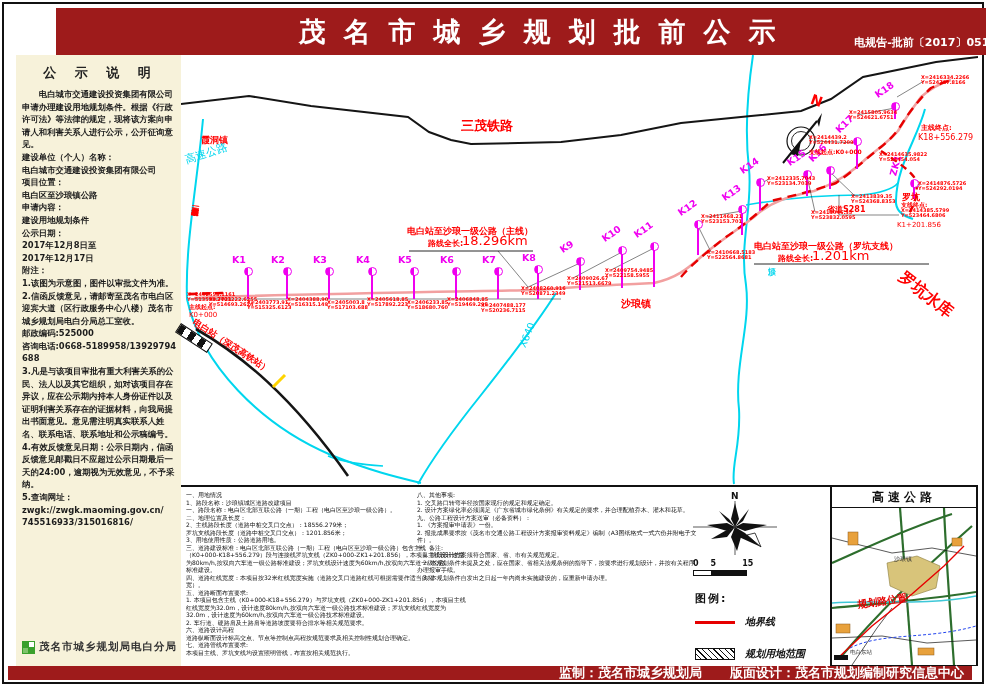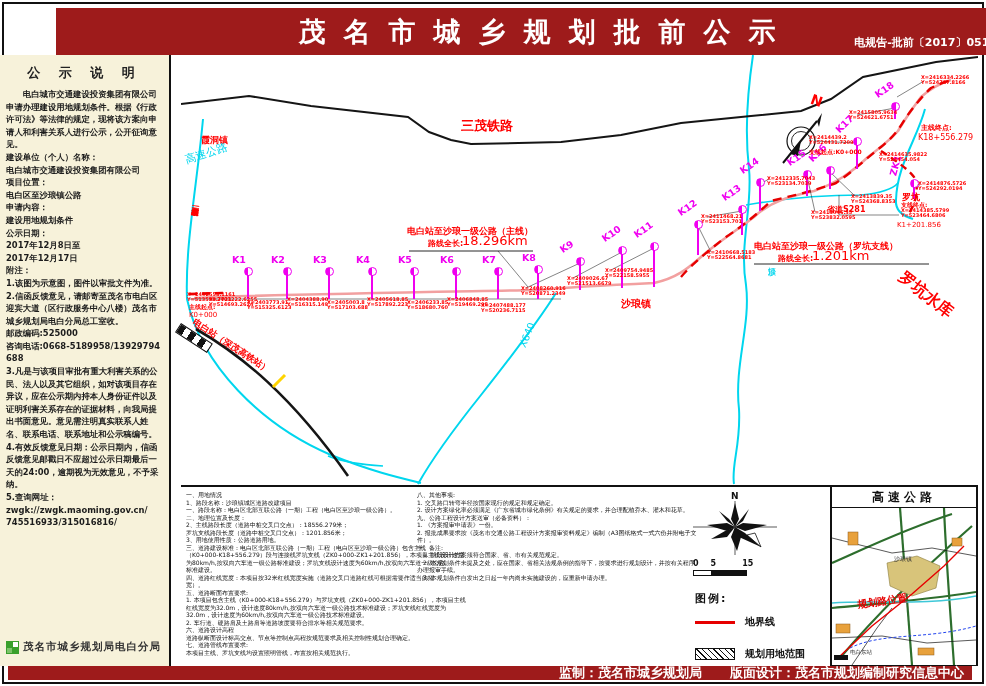--- a/index.html
+++ b/index.html
@@ -3,21 +3,21 @@
 <meta charset="utf-8">
 <style>
   html,body{margin:0;padding:0;background:#e8e8e8;}
   .poster{position:relative;width:986px;height:686px;background:#fff;font-family:"DejaVu Sans","Liberation Sans",sans-serif;overflow:hidden;}
   .frame{position:absolute;left:2px;top:2px;width:978px;height:678px;border:2px solid #111;}
   
   .header{position:absolute;left:8px;top:8px;width:964px;height:47px;background:#9e1b1b;display:flex;align-items:center;justify-content:center;margin-left:48px;}
   .header-title{color:#fff;font-size:27px;font-weight:700;letter-spacing:18px;font-family:"DejaVu Serif","Liberation Serif",serif;white-space:nowrap;padding-left:16px;}
   .doc-number{position:absolute;right:12px;bottom:5px;color:#fff;font-size:11px;font-weight:700;white-space:nowrap;}
   
-  .sidebar{position:absolute;left:0;top:55px;width:171px;height:611px;background:#f7f2da;border-right:2px solid #111;box-sizing:border-box;}
+  .sidebar{position:absolute;left:16px;top:55px;width:171px;height:611px;background:#f7f2da;border-right:2px solid #111;box-sizing:border-box;}
   .sidebar-title{margin-top:9px;text-align:center;font-size:13px;font-weight:700;letter-spacing:7px;color:#222;}
   .sidebar-body{padding:6px 5px 0 6px;color:#1c1c1c;}
   .sidebar-body .para{font-size:8.4px;line-height:12.6px;font-weight:600;word-break:break-all;}
   .sidebar-footer{position:absolute;left:6px;bottom:12px;display:flex;align-items:center;gap:4px;}
   .agency-logo{width:13px;height:13px;background:#3aa02c;position:relative;flex:0 0 auto;}
   .agency-logo:before{content:"";position:absolute;right:1px;top:1px;width:5px;height:5px;background:#fff;}
   .agency-logo:after{content:"";position:absolute;left:1px;bottom:1px;width:5px;height:5px;background:#7ec36a;}
   .agency-name{font-size:10.5px;font-weight:700;color:#333;letter-spacing:1px;white-space:nowrap;}
   
   .map{position:absolute;left:181px;top:55px;width:797px;height:430px;background:#fff;}
@@ -45,21 +45,21 @@
   .scale-ticks{display:flex;font-size:8px;color:#111;font-weight:600;gap:0;}
   .scale-ticks span:nth-child(1){margin-left:0;}
   .scale-ticks span:nth-child(2){margin-left:12px;}
   .scale-ticks span:nth-child(3){margin-left:26px;}
   .scale-bar{margin-top:2px;height:6px;width:54px;border:1px solid #111;box-sizing:border-box;background:linear-gradient(90deg,#fff 0 33%,#111 33% 100%);}
   .legend-title{position:absolute;left:14px;top:104px;font-size:11px;font-weight:700;color:#111;letter-spacing:2px;}
   .legend-item{position:absolute;left:14px;display:flex;align-items:center;gap:10px;}
   .legend-item .line-swatch{width:40px;height:3px;background:#e60000;}
   .legend-item .hatch-swatch{width:40px;height:12px;border:1px solid #111;box-sizing:border-box;
     background:repeating-linear-gradient(45deg,#fff 0 3px,#111 3px 4px);}
-  .legend-item .lg-label{font-size:10px;color:#111;font-weight:600;white-space:nowrap;}
+  .legend-item .lg-label{font-size:10px;color:#111;font-weight:600;white-space:nowrap;font-style:italic;}
   
   .regionmap{position:absolute;left:830px;top:485px;width:148px;height:181px;border:2px solid #111;box-sizing:border-box;background:#fff;}
   .regionmap-title{height:20px;line-height:20px;text-align:center;font-size:12px;font-weight:700;letter-spacing:4px;color:#111;border-bottom:1.5px solid #111;}
   
   .footerbar{position:absolute;left:8px;top:666px;width:964px;height:14px;background:#9e1b1b;display:flex;align-items:center;justify-content:flex-end;gap:28px;padding-right:8px;box-sizing:border-box;}
   .footerbar span{color:#fff;font-size:13px;font-weight:700;white-space:nowrap;}
 </style>
 </head>
 <body>
 

